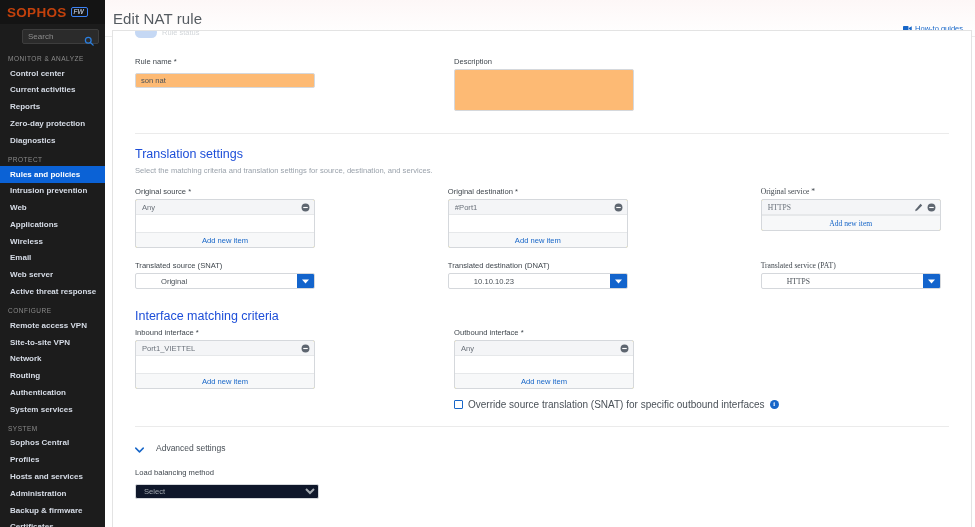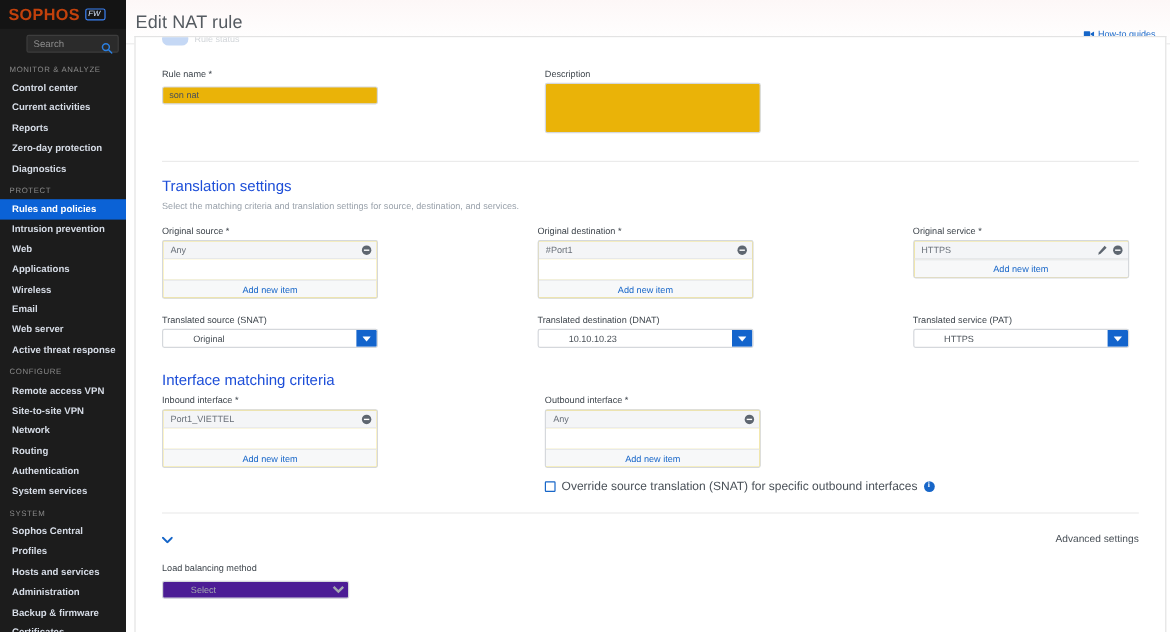--- a/index.html
+++ b/index.html
@@ -155,40 +155,40 @@
     color: #3f464d;
     margin-bottom: 3px;
     white-space: nowrap;
   }
 
   .txt-input {
     width: 100%;
     height: 15px;
     border: 1px solid #d5d8dc;
     border-radius: 2px;
-    background: #eab308;
+    background: #fdba74;
     font-size: 7.6px;
     font-family: "Liberation Sans", sans-serif;
     color: #4a5158;
     padding: 0 5px;
     outline: none;
   }
   textarea.txt-input {
     height: 42px;
     padding: 4px 5px;
     resize: none;
     line-height: 1.3;
   }
 
   .row { display: flex; }
   .col-a { width: 180px; }
   .col-gap { width: 139px; }
   .col-b { width: 180px; }
   .col-gap2 { width: 139px; }
-  .col-c { width: 197px; }
+  .col-c { width: 197px; font-family: Liberation Serif, serif; }
 
   .divider {
     height: 1px;
     background: #ebebeb;
     margin: 0 0 0 0;
   }
 
   .section-title {
     font-size: 12.5px;
     color: #1d4ed8;
@@ -284,35 +284,34 @@
     cursor: pointer;
     font-family: "Liberation Serif", serif;
     line-height: 1;
   }
 
   
   .adv-head {
     display: flex; align-items: center; gap: 12px;
     cursor: pointer;
     margin-bottom: 11px;
-    justify-content: space-between;
   }
   .adv-chevron { color: #1766c8; display: block; }
   .adv-title { font-size: 8.5px; color: #4a5158; }
 
   select.native {
-    width: 156px;
+    width: 184px;
     height: 15px;
     border: 1px solid #d5d8dc;
     border-radius: 2px;
-    background: #4c1d95;
+    background: #0f172a;
     font-size: 7.6px;
     font-family: "Liberation Sans", sans-serif;
     color: #a3a9b0;
-    padding: 0 19px;
+    padding: 0 4px;
     outline: none;
   }
 </style>
 </head>
 <body>
 
 <div class="app">
 
   <div class="sidebar">
     <div class="brand">

